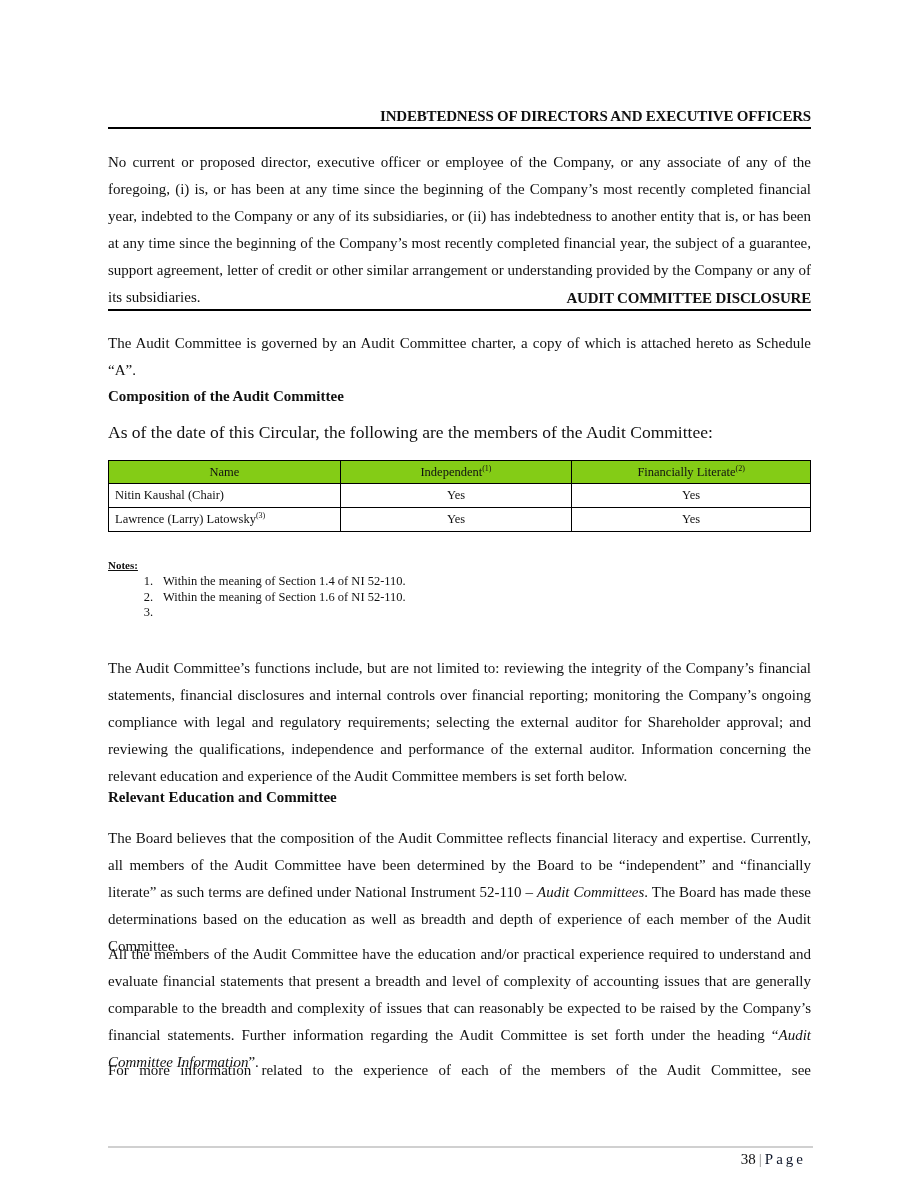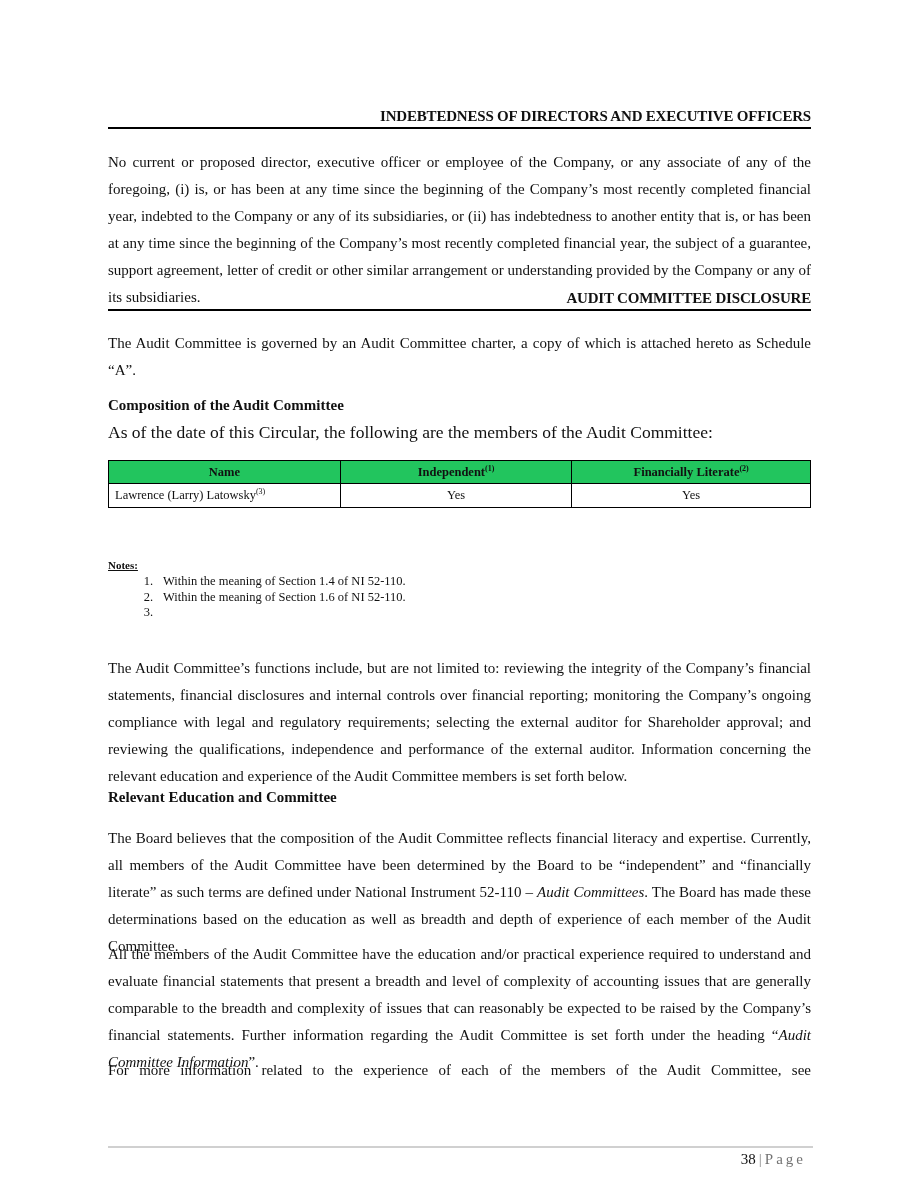--- a/index.html
+++ b/index.html
@@ -9,56 +9,61 @@
   .heading { position: absolute; left: 0; width: 703px; text-align: right;
     font-weight: bold; font-size: 15px; letter-spacing: -0.2px; }
   .rule { position: absolute; left: 0; width: 703px; height: 2px; background: #000; }
   .para { position: absolute; left: 0; width: 703px; font-size: 15px; line-height: 27px;
     text-align: justify; }
   .sub { position: absolute; left: 0; font-weight: bold; font-size: 15px; }
   .intro { position: absolute; left: 0; font-size: 17.5px; }
   table.members { position: absolute; left: 0; top: 460px; width: 703px; border-collapse: collapse;
     font-size: 12.5px; }
   table.members th, table.members td { border: 1.5px solid #000; height: 23px; padding: 0 6px; }
-  table.members th { background: #22c55e; font-weight: bold; text-align: center; height: 22px; }
+  table.members th { background: #84cc16; font-weight: normal; text-align: center; height: 22px; }
   table.members td.c { text-align: center; }
   table.members sup { font-size: 8px; }
   .notes-label { position: absolute; left: 0; top: 559px; font-size: 11px; font-weight: bold; text-decoration: underline; }
   .notes { position: absolute; left: 0; top: 574px; width: 703px; font-size: 12.5px; line-height: 15.5px; }
   .note { display: flex; }
   .note .num { width: 55px; text-align: right; padding-right: 10px; box-sizing: border-box; flex: none; }
   .footer-rule { position: absolute; left: 108px; top: 1146px; width: 705px; height: 1.5px; background: #d0d0d0; }
   .footer { position: absolute; right: 112px; top: 1151px; font-size: 15px; }
   .footer .pipe { color: #888; margin: 0 3px; }
-  .footer .pg { color: #737373; letter-spacing: 3px; }
+  .footer .pg { color: #0f172a; letter-spacing: 3px; }
 </style>
 </head>
 <body>
 
 <div class="page">
   <div class="heading" style="top:108px;">INDEBTEDNESS OF DIRECTORS AND EXECUTIVE OFFICERS</div>
   <div class="rule" style="top:127px;"></div>
   <div class="para" style="top:149px;">No current or proposed director, executive officer or employee of the Company, or any associate of any of the foregoing, (i) is, or has been at any time since the beginning of the Company’s most recently completed financial year, indebted to the Company or any of its subsidiaries, or (ii) has indebtedness to another entity that is, or has been at any time since the beginning of the Company’s most recently completed financial year, the subject of a guarantee, support agreement, letter of credit or other similar arrangement or understanding provided by the Company or any of its subsidiaries.</div>
 
   <div class="heading" style="top:290px;">AUDIT COMMITTEE DISCLOSURE</div>
   <div class="rule" style="top:309px;"></div>
   <div class="para" style="top:330px;">The Audit Committee is governed by an Audit Committee charter, a copy of which is attached hereto as Schedule “A”.</div>
 
-  <div class="sub" style="top:397px;">Composition of the Audit Committee</div>
+  <div class="sub" style="top:388px;">Composition of the Audit Committee</div>
   <div class="intro" style="top:422px;">As of the date of this Circular, the following are the members of the Audit Committee:</div>
 
   <table class="members">
     <thead>
       <tr>
         <th style="width:33%;"><span>Name</span></th>
         <th style="width:33%;"><span>Independent</span><sup>(1)</sup></th>
         <th><span>Financially Literate</span><sup>(2)</sup></th>
       </tr>
     </thead>
     <tbody>
+      <tr>
+        <td><span>Nitin Kaushal (Chair)</span></td>
+        <td class="c">Yes</td>
+        <td class="c">Yes</td>
+      </tr>
       <tr>
         <td><span>Lawrence (Larry) Latowsky</span><sup>(3)</sup></td>
         <td class="c">Yes</td>
         <td class="c">Yes</td>
       </tr>
     </tbody>
   </table>
 
   <div class="notes-label">Notes:</div>
   <div class="notes">

